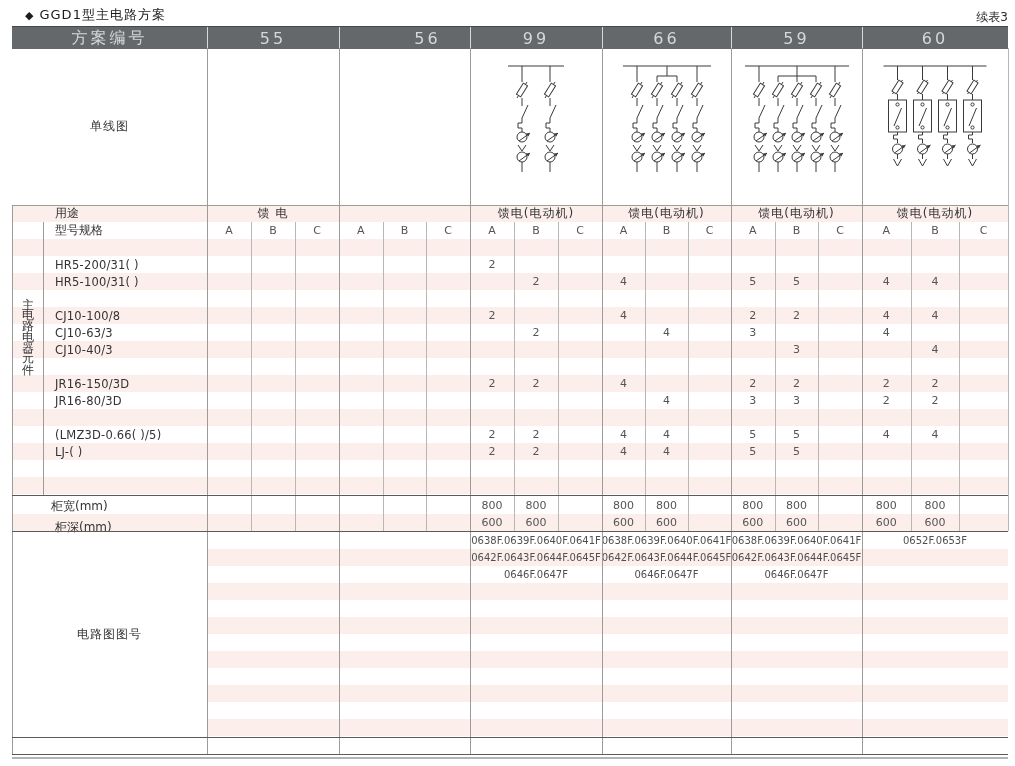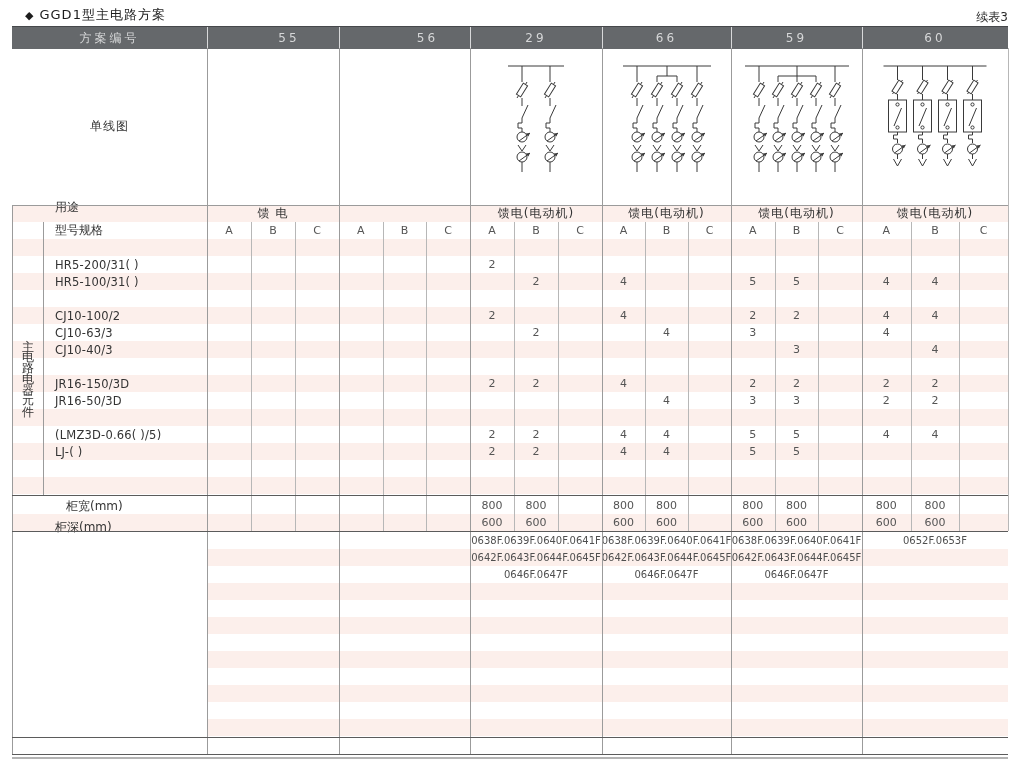--- a/index.html
+++ b/index.html
@@ -1,26 +1,26 @@
 <!DOCTYPE html>
 <html><head>
 <meta charset="utf-8">
 <style>
   html,body{margin:0;padding:0;background:#ffffff;}
   .page{
     position:relative;width:1015px;height:766px;background:#ffffff;overflow:hidden;
     font-family:"DejaVu Sans","Liberation Sans",sans-serif;color:#333;
   }
-  .abs{position:absolute;box-sizing:border-box;text-align:center;}
+  .abs{position:absolute;box-sizing:border-box;}
   .title-row{position:absolute;left:25px;top:6px;font-size:13px;color:#1c1c1c;letter-spacing:1px;}
   .title-row .bullet{font-size:11px;margin-right:5px;color:#1c1c1c;}
   .cont-note{position:absolute;right:7px;top:9px;font-size:12px;color:#2a2a2a;}
   .header-bar{position:absolute;left:12px;top:26px;width:996px;height:22px;background:#65686b;border-top:1px solid #46484b;}
   .header-cell{position:absolute;top:0;height:22px;display:flex;align-items:center;justify-content:center;
-    color:#d6d7d8;font-size:12px;letter-spacing:3px;}
+    color:#d6d7d8;font-size:16px;letter-spacing:3px;}
   .hdiv{position:absolute;top:0;width:1px;height:22px;background:rgba(255,255,255,0.75);}
   .vline{position:absolute;width:1px;background:#9b9b9b;}
   .vline.sub{background:#b7b7b7;}
   .hline{position:absolute;height:1px;background:#9b9b9b;}
   .hline.dark{background:#5b5b5b;}
   .hline.thick{height:2px;background:#b3b3b3;}
   .stripe{position:absolute;}
   .stripe.pink{background:#fcefeb;}
   .stripe.white{background:#ffffff;}
   .cellText{position:absolute;display:flex;align-items:center;justify-content:center;
@@ -37,25 +37,25 @@
 <body>
 
 <div class="page">
   <div class="title-row">
     <span class="bullet">◆</span><span>GGD1型主电路方案</span>
   </div>
   <div class="cont-note">续表3</div>
 
   <div class="header-bar" id="headerBar">
       <div class="header-cell" style="left: 0px; width: 195px;">方案编号</div>
-      <div class="header-cell" style="left: 211px; width: 132px;">55</div>
+      <div class="header-cell" style="left: 195px; width: 132px;">55</div>
       <div class="hdiv" style="left: 195px;"></div>
       <div class="header-cell" style="left: 327px; width: 131px; margin-left: 23px;">56</div>
       <div class="hdiv" style="left: 327px;"></div>
-      <div class="header-cell" style="left: 458px; width: 132px;">29</div>
+      <div class="header-cell" style="left: 458px; width: 132px;">99</div>
       <div class="hdiv" style="left: 458px;"></div>
       <div class="header-cell" style="left: 590px; width: 129px;">66</div>
       <div class="hdiv" style="left: 590px;"></div>
       <div class="header-cell" style="left: 719px; width: 131px;">59</div>
       <div class="hdiv" style="left: 719px;"></div>
       <div class="header-cell" style="left: 850px; width: 146px;">60</div>
       <div class="hdiv" style="left: 850px;"></div>
     </div>
 
   <div id="gridLayer" class="abs" style="left:0;top:0;width:1015px;height:766px;">
@@ -84,25 +84,26 @@
       <div class="stripe pink" style="position:absolute;left:207px;top:583px;width:801px;height:17px;"></div>
       <div class="stripe white" style="position:absolute;left:207px;top:600px;width:801px;height:17px;"></div>
       <div class="stripe pink" style="position:absolute;left:207px;top:617px;width:801px;height:17px;"></div>
       <div class="stripe white" style="position:absolute;left:207px;top:634px;width:801px;height:17px;"></div>
       <div class="stripe pink" style="position:absolute;left:207px;top:651px;width:801px;height:17px;"></div>
       <div class="stripe white" style="position:absolute;left:207px;top:668px;width:801px;height:17px;"></div>
       <div class="stripe pink" style="position:absolute;left:207px;top:685px;width:801px;height:17px;"></div>
       <div class="stripe white" style="position:absolute;left:207px;top:702px;width:801px;height:17px;"></div>
       <div class="stripe pink" style="position:absolute;left:207px;top:719px;width:801px;height:17px;"></div>
       <div class="centerLabel" style="position:absolute;left:12px;top:48px;width:195px;height:157px;">单线图</div>
-      <div class="rowLabel" style="position:absolute;left:55px;top:191px;width:140px;height:33px;">用途</div>
+      <div class="rowLabel" style="position:absolute;left:55px;top:205px;width:140px;height:17px;">用途</div>
       <div class="rowLabel" style="position:absolute;left:55px;top:222px;width:140px;height:17px;">型号规格</div>
       <div class="vertLabel" style="position:absolute;left:19px;top:288px;height:160px;">主电路电器元件</div>
-      <div class="rowLabel" style="position:absolute;left:66px;top:497px;width:140px;height:19px;">柜宽(mm)</div>
+      <div class="rowLabel" style="position:absolute;left:51px;top:497px;width:140px;height:19px;">柜宽(mm)</div>
       <div class="rowLabel" style="position:absolute;left:55px;top:514px;width:140px;height:26px;">柜深(mm)</div>
+      <div class="centerLabel" style="position:absolute;left:12px;top:532px;width:195px;height:204px;">电路图图号</div>
       <div class="cellText" style="position:absolute;left:207px;top:205px;width:132px;height:17px;font-size:12px;color:#333;letter-spacing:1px;">馈 电</div>
       <div class="cellText" style="position:absolute;left:470px;top:205px;width:132px;height:17px;font-size:12px;color:#333;letter-spacing:1px;">馈电(电动机)</div>
       <div class="cellText" style="position:absolute;left:602px;top:205px;width:129px;height:17px;font-size:12px;color:#333;letter-spacing:1px;">馈电(电动机)</div>
       <div class="cellText" style="position:absolute;left:731px;top:205px;width:131px;height:17px;font-size:12px;color:#333;letter-spacing:1px;">馈电(电动机)</div>
       <div class="cellText" style="position:absolute;left:862px;top:205px;width:146px;height:17px;font-size:12px;color:#333;letter-spacing:1px;">馈电(电动机)</div>
       <div class="cellText" style="position:absolute;left:207px;top:222px;width:44px;height:17px;">A</div>
       <div class="cellText" style="position:absolute;left:251px;top:222px;width:44px;height:17px;">B</div>
       <div class="cellText" style="position:absolute;left:295px;top:222px;width:44px;height:17px;">C</div>
       <div class="cellText" style="position:absolute;left:339px;top:222px;width:43.666666666666686px;height:17px;">A</div>
       <div class="cellText" style="position:absolute;left:382.6666666666667px;top:222px;width:43.66666666666663px;height:17px;">B</div>
@@ -121,21 +122,21 @@
       <div class="cellText" style="position:absolute;left:959.3333333333334px;top:222px;width:48.66666666666663px;height:17px;">C</div>
       <div class="rowLabel modelName" style="position:absolute;left:55px;top:256px;width:150px;height:17px;">HR5-200/31( )</div>
       <div class="cellText" style="position:absolute;left:470px;top:256px;width:44px;height:17px;">2</div>
       <div class="rowLabel modelName" style="position:absolute;left:55px;top:273px;width:150px;height:17px;">HR5-100/31( )</div>
       <div class="cellText" style="position:absolute;left:514px;top:273px;width:44px;height:17px;">2</div>
       <div class="cellText" style="position:absolute;left:602px;top:273px;width:43px;height:17px;">4</div>
       <div class="cellText" style="position:absolute;left:731px;top:273px;width:43.66666666666663px;height:17px;">5</div>
       <div class="cellText" style="position:absolute;left:774.6666666666666px;top:273px;width:43.66666666666674px;height:17px;">5</div>
       <div class="cellText" style="position:absolute;left:862px;top:273px;width:48.66666666666663px;height:17px;">4</div>
       <div class="cellText" style="position:absolute;left:910.6666666666666px;top:273px;width:48.66666666666674px;height:17px;">4</div>
-      <div class="rowLabel modelName" style="position:absolute;left:55px;top:307px;width:150px;height:17px;">CJ10-100/2</div>
+      <div class="rowLabel modelName" style="position:absolute;left:55px;top:307px;width:150px;height:17px;">CJ10-100/8</div>
       <div class="cellText" style="position:absolute;left:470px;top:307px;width:44px;height:17px;">2</div>
       <div class="cellText" style="position:absolute;left:602px;top:307px;width:43px;height:17px;">4</div>
       <div class="cellText" style="position:absolute;left:731px;top:307px;width:43.66666666666663px;height:17px;">2</div>
       <div class="cellText" style="position:absolute;left:774.6666666666666px;top:307px;width:43.66666666666674px;height:17px;">2</div>
       <div class="cellText" style="position:absolute;left:862px;top:307px;width:48.66666666666663px;height:17px;">4</div>
       <div class="cellText" style="position:absolute;left:910.6666666666666px;top:307px;width:48.66666666666674px;height:17px;">4</div>
       <div class="rowLabel modelName" style="position:absolute;left:55px;top:324px;width:150px;height:17px;">CJ10-63/3</div>
       <div class="cellText" style="position:absolute;left:514px;top:324px;width:44px;height:17px;">2</div>
       <div class="cellText" style="position:absolute;left:645px;top:324px;width:43px;height:17px;">4</div>
       <div class="cellText" style="position:absolute;left:731px;top:324px;width:43.66666666666663px;height:17px;">3</div>
@@ -144,21 +145,21 @@
       <div class="cellText" style="position:absolute;left:774.6666666666666px;top:341px;width:43.66666666666674px;height:17px;">3</div>
       <div class="cellText" style="position:absolute;left:910.6666666666666px;top:341px;width:48.66666666666674px;height:17px;">4</div>
       <div class="rowLabel modelName" style="position:absolute;left:55px;top:375px;width:150px;height:17px;">JR16-150/3D</div>
       <div class="cellText" style="position:absolute;left:470px;top:375px;width:44px;height:17px;">2</div>
       <div class="cellText" style="position:absolute;left:514px;top:375px;width:44px;height:17px;">2</div>
       <div class="cellText" style="position:absolute;left:602px;top:375px;width:43px;height:17px;">4</div>
       <div class="cellText" style="position:absolute;left:731px;top:375px;width:43.66666666666663px;height:17px;">2</div>
       <div class="cellText" style="position:absolute;left:774.6666666666666px;top:375px;width:43.66666666666674px;height:17px;">2</div>
       <div class="cellText" style="position:absolute;left:862px;top:375px;width:48.66666666666663px;height:17px;">2</div>
       <div class="cellText" style="position:absolute;left:910.6666666666666px;top:375px;width:48.66666666666674px;height:17px;">2</div>
-      <div class="rowLabel modelName" style="position:absolute;left:55px;top:392px;width:150px;height:17px;">JR16-50/3D</div>
+      <div class="rowLabel modelName" style="position:absolute;left:55px;top:392px;width:150px;height:17px;">JR16-80/3D</div>
       <div class="cellText" style="position:absolute;left:645px;top:392px;width:43px;height:17px;">4</div>
       <div class="cellText" style="position:absolute;left:731px;top:392px;width:43.66666666666663px;height:17px;">3</div>
       <div class="cellText" style="position:absolute;left:774.6666666666666px;top:392px;width:43.66666666666674px;height:17px;">3</div>
       <div class="cellText" style="position:absolute;left:862px;top:392px;width:48.66666666666663px;height:17px;">2</div>
       <div class="cellText" style="position:absolute;left:910.6666666666666px;top:392px;width:48.66666666666674px;height:17px;">2</div>
       <div class="rowLabel modelName" style="position:absolute;left:55px;top:426px;width:150px;height:17px;">(LMZ3D-0.66( )/5)</div>
       <div class="cellText" style="position:absolute;left:470px;top:426px;width:44px;height:17px;">2</div>
       <div class="cellText" style="position:absolute;left:514px;top:426px;width:44px;height:17px;">2</div>
       <div class="cellText" style="position:absolute;left:602px;top:426px;width:43px;height:17px;">4</div>
       <div class="cellText" style="position:absolute;left:645px;top:426px;width:43px;height:17px;">4</div>

